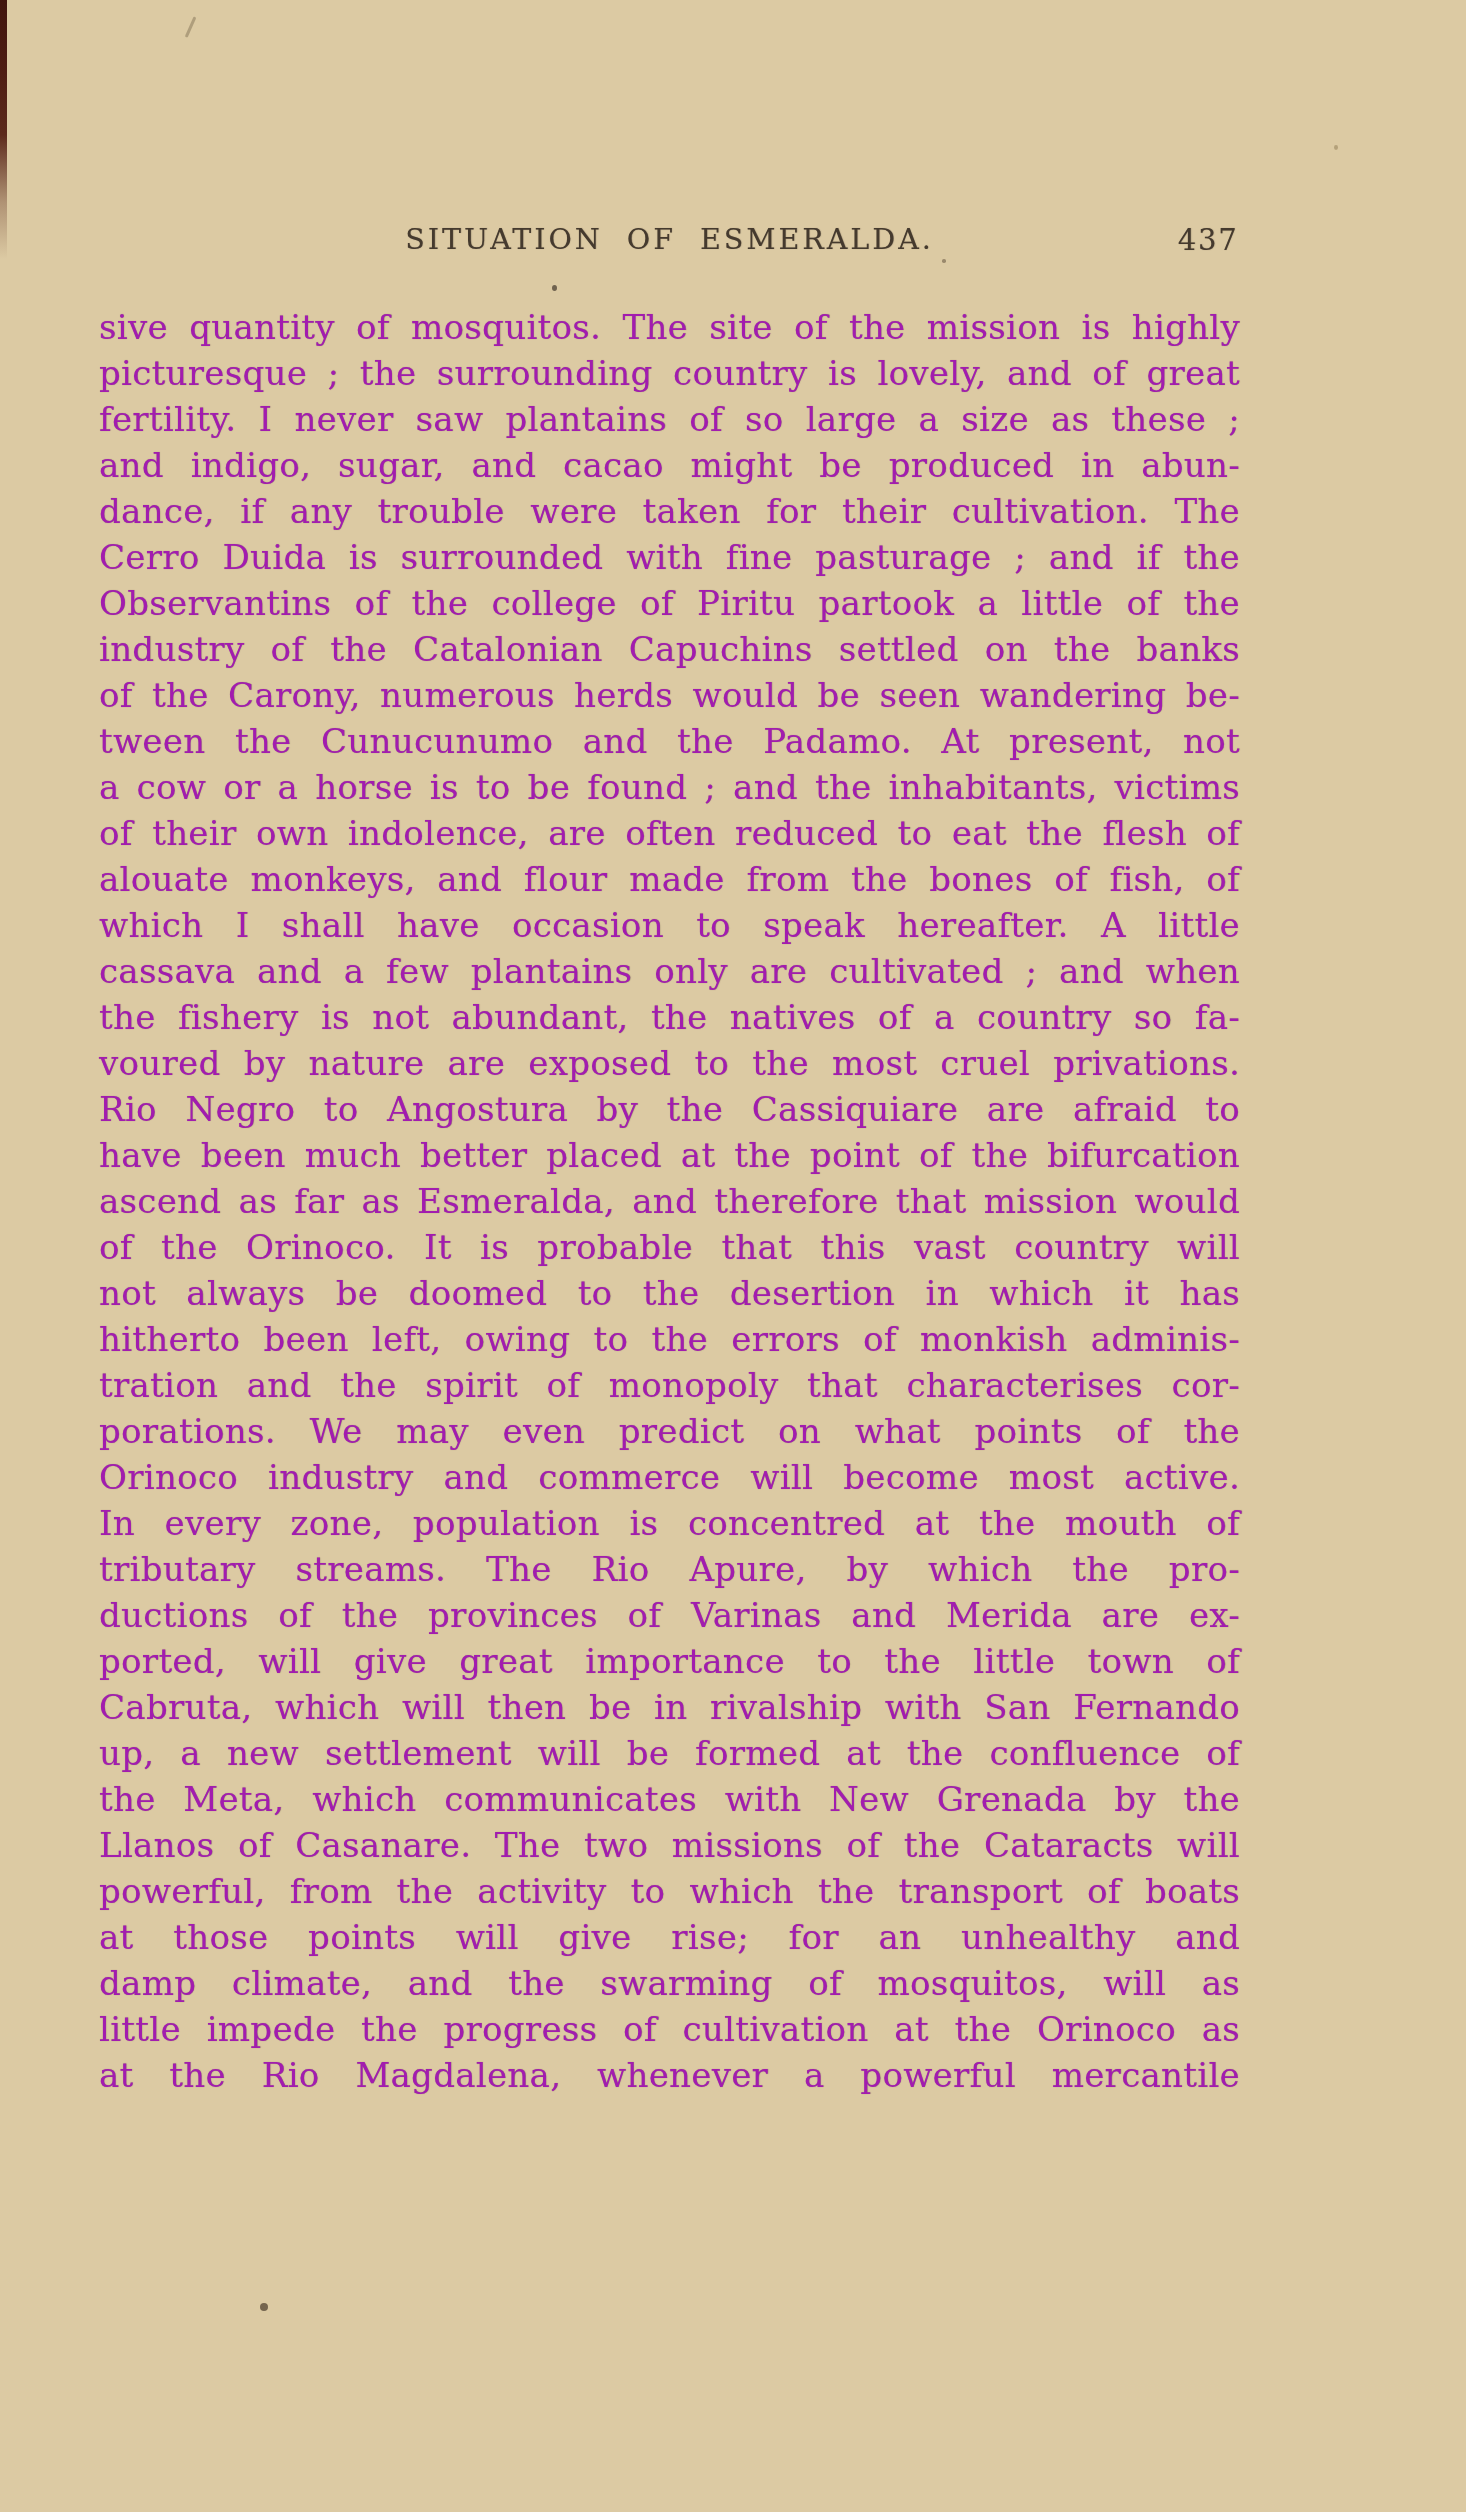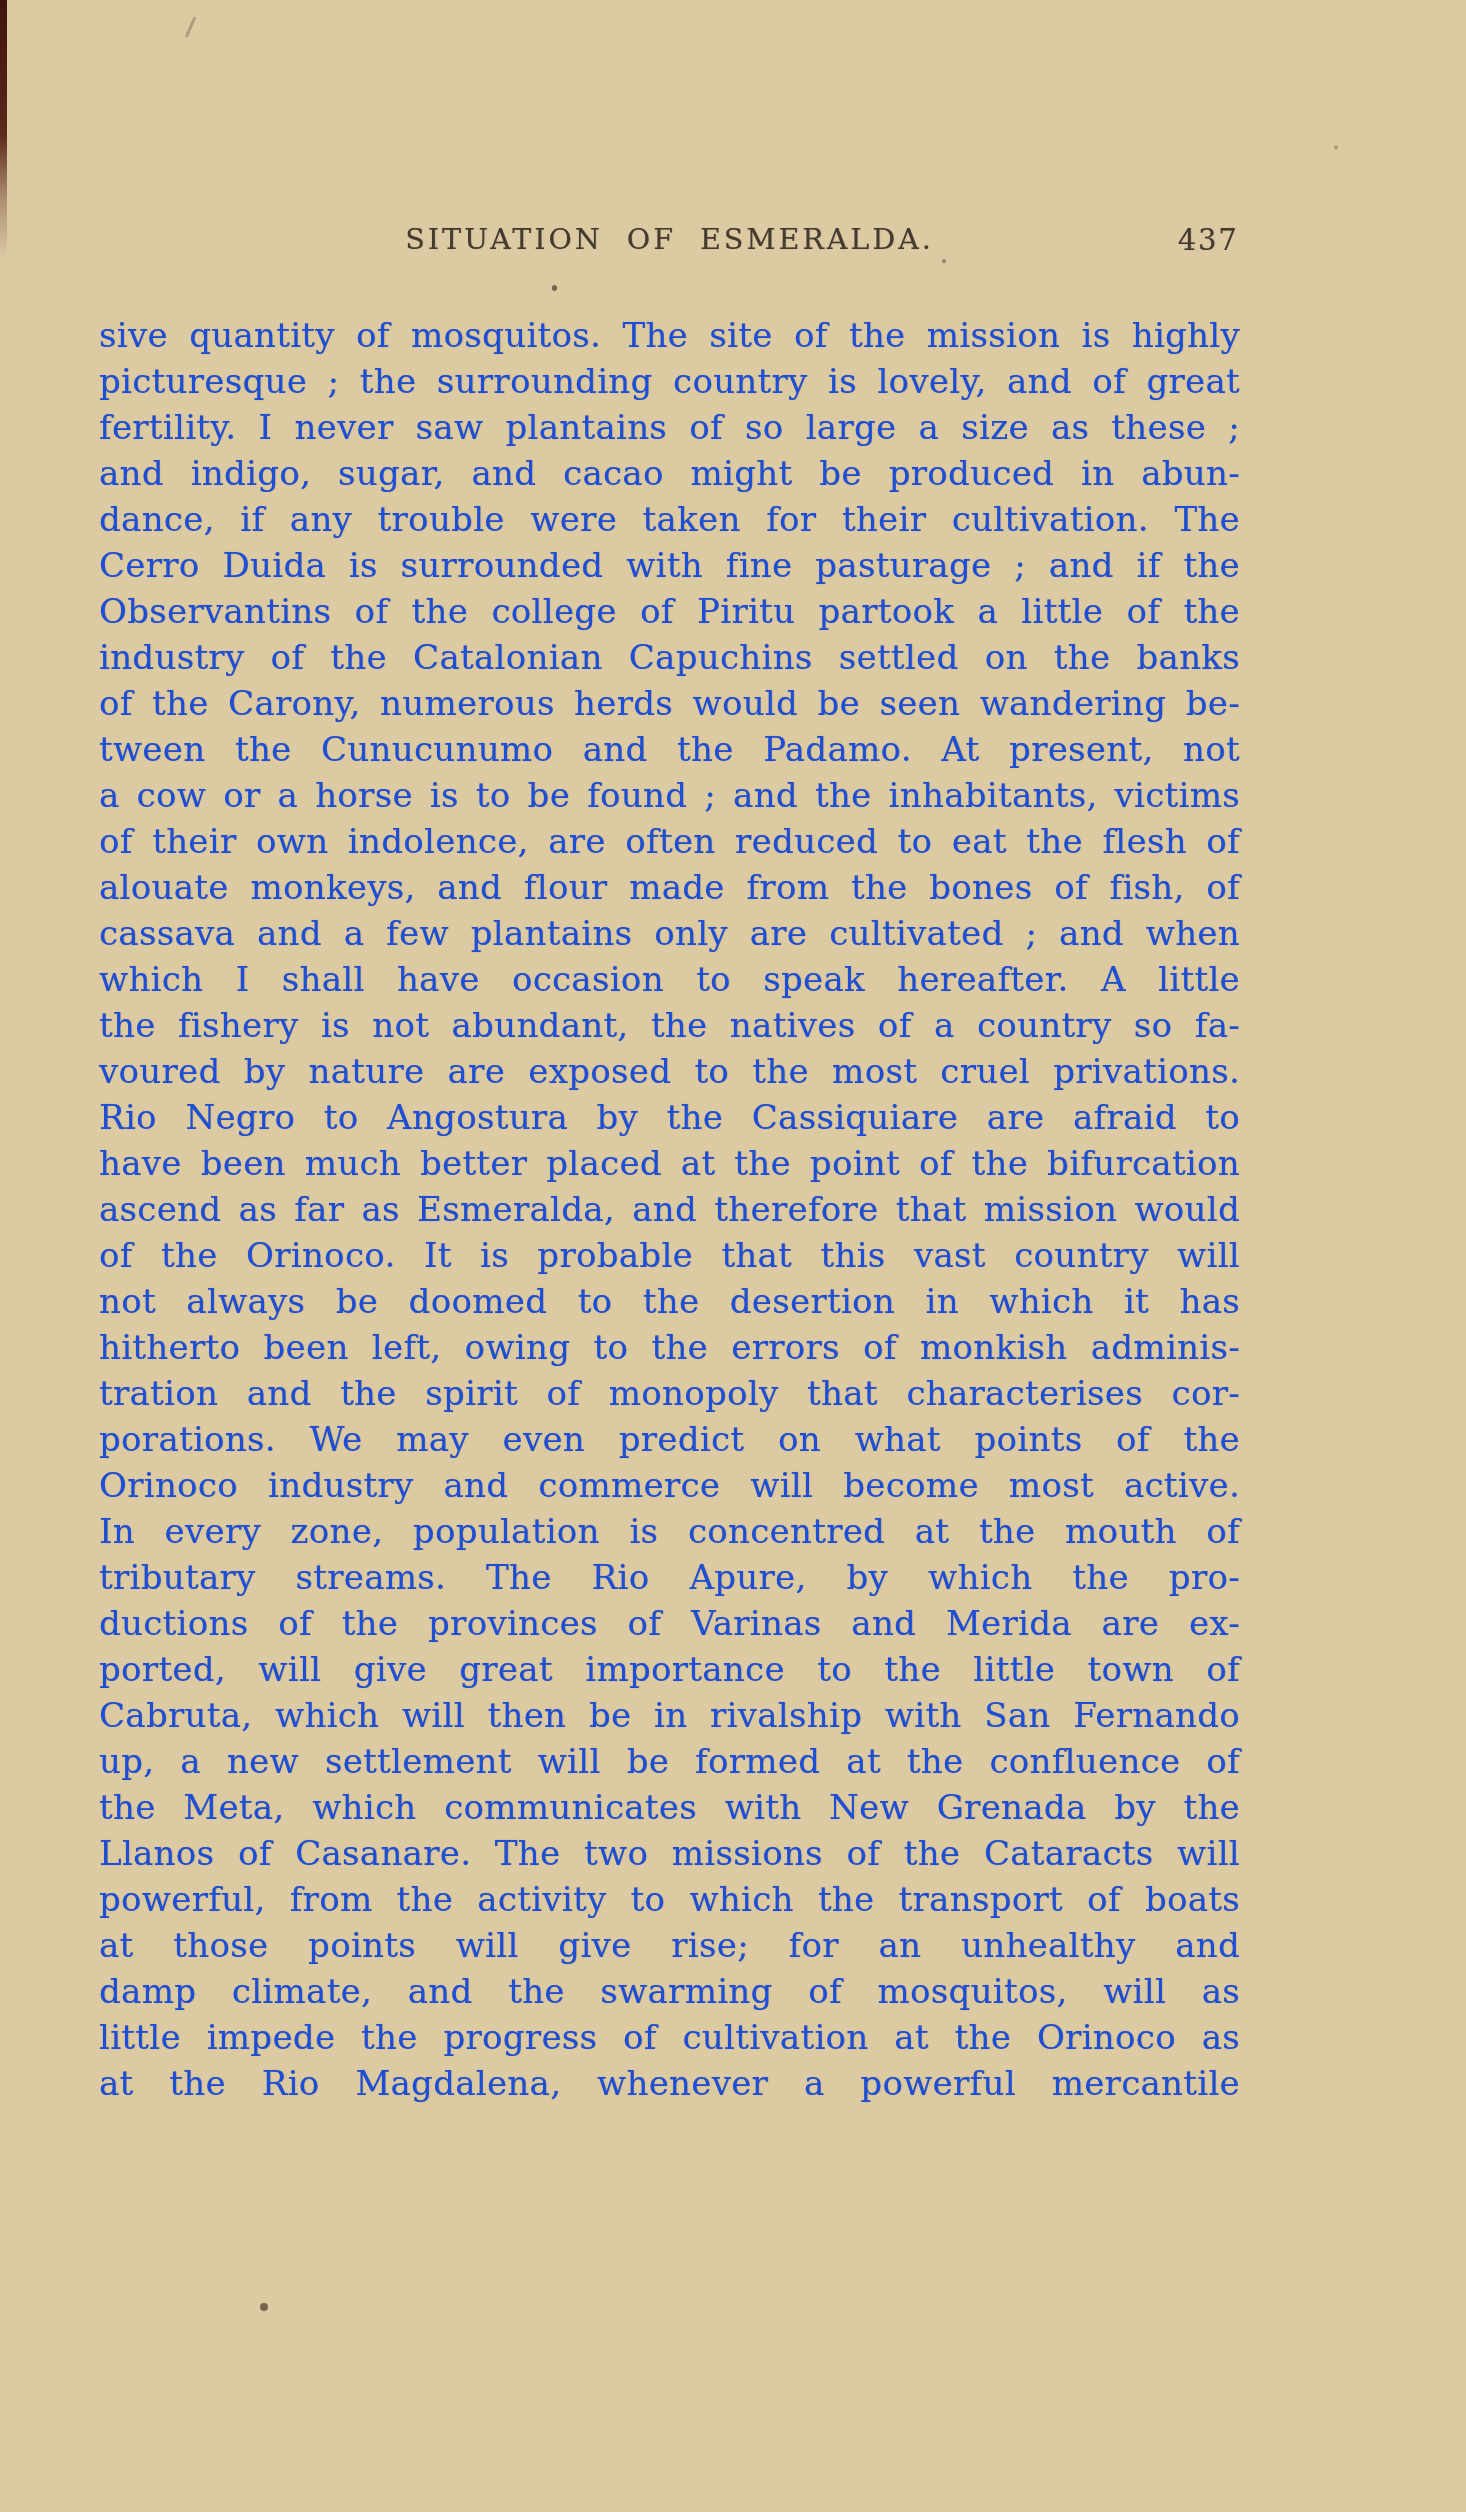--- a/index.html
+++ b/index.html
@@ -47,26 +47,26 @@
   .page-num {
     position: absolute;
     right: 1.7px;
     top: 0;
     letter-spacing: 1.7px;
     font-size: 29px;
   }
   .body-text {
     position: absolute;
     left: 99px;
-    top: 312px;
+    top: 304px;
     width: 1141px;
     font-size: 34px;
     line-height: 46px;
     letter-spacing: 0.3px;
-    color: #1d4ed8;
+    color: #a21caf;
     text-shadow: 0.3px 0.3px 0.9px rgba(61,52,42,0.42);
   }
   .paragraph { margin: 0; }
   .line {
     text-align: justify;
     text-align-last: justify;
     height: 46px;
     overflow: visible;
   }
   .paragraph.indent .line.first-line {
@@ -112,22 +112,22 @@
         <div class="line">and indigo, sugar, and cacao might be produced in abun-</div>
         <div class="line">dance, if any trouble were taken for their cultivation. The</div>
         <div class="line">Cerro Duida is surrounded with fine pasturage ; and if the</div>
         <div class="line">Observantins of the college of Piritu partook a little of the</div>
         <div class="line">industry of the Catalonian Capuchins settled on the banks</div>
         <div class="line">of the Carony, numerous herds would be seen wandering be-</div>
         <div class="line">tween the Cunucunumo and the Padamo. At present, not</div>
         <div class="line">a cow or a horse is to be found ; and the inhabitants, victims</div>
         <div class="line">of their own indolence, are often reduced to eat the flesh of</div>
         <div class="line">alouate monkeys, and flour made from the bones of fish, of</div>
+        <div class="line">which I shall have occasion to speak hereafter. A little</div>
         <div class="line">cassava and a few plantains only are cultivated ; and when</div>
-        <div class="line">which I shall have occasion to speak hereafter. A little</div>
         <div class="line">the fishery is not abundant, the natives of a country so fa-</div>
         <div class="line">voured by nature are exposed to the most cruel privations.</div>
       </div>
       <div class="paragraph indent">
         <div class="line">Rio Negro to Angostura by the Cassiquiare are afraid to</div>
         <div class="line">have been much better placed at the point of the bifurcation</div>
         <div class="line">ascend as far as Esmeralda, and therefore that mission would</div>
         <div class="line">of the Orinoco. It is probable that this vast country will</div>
         <div class="line">not always be doomed to the desertion in which it has</div>
         <div class="line">hitherto been left, owing to the errors of monkish adminis-</div>

